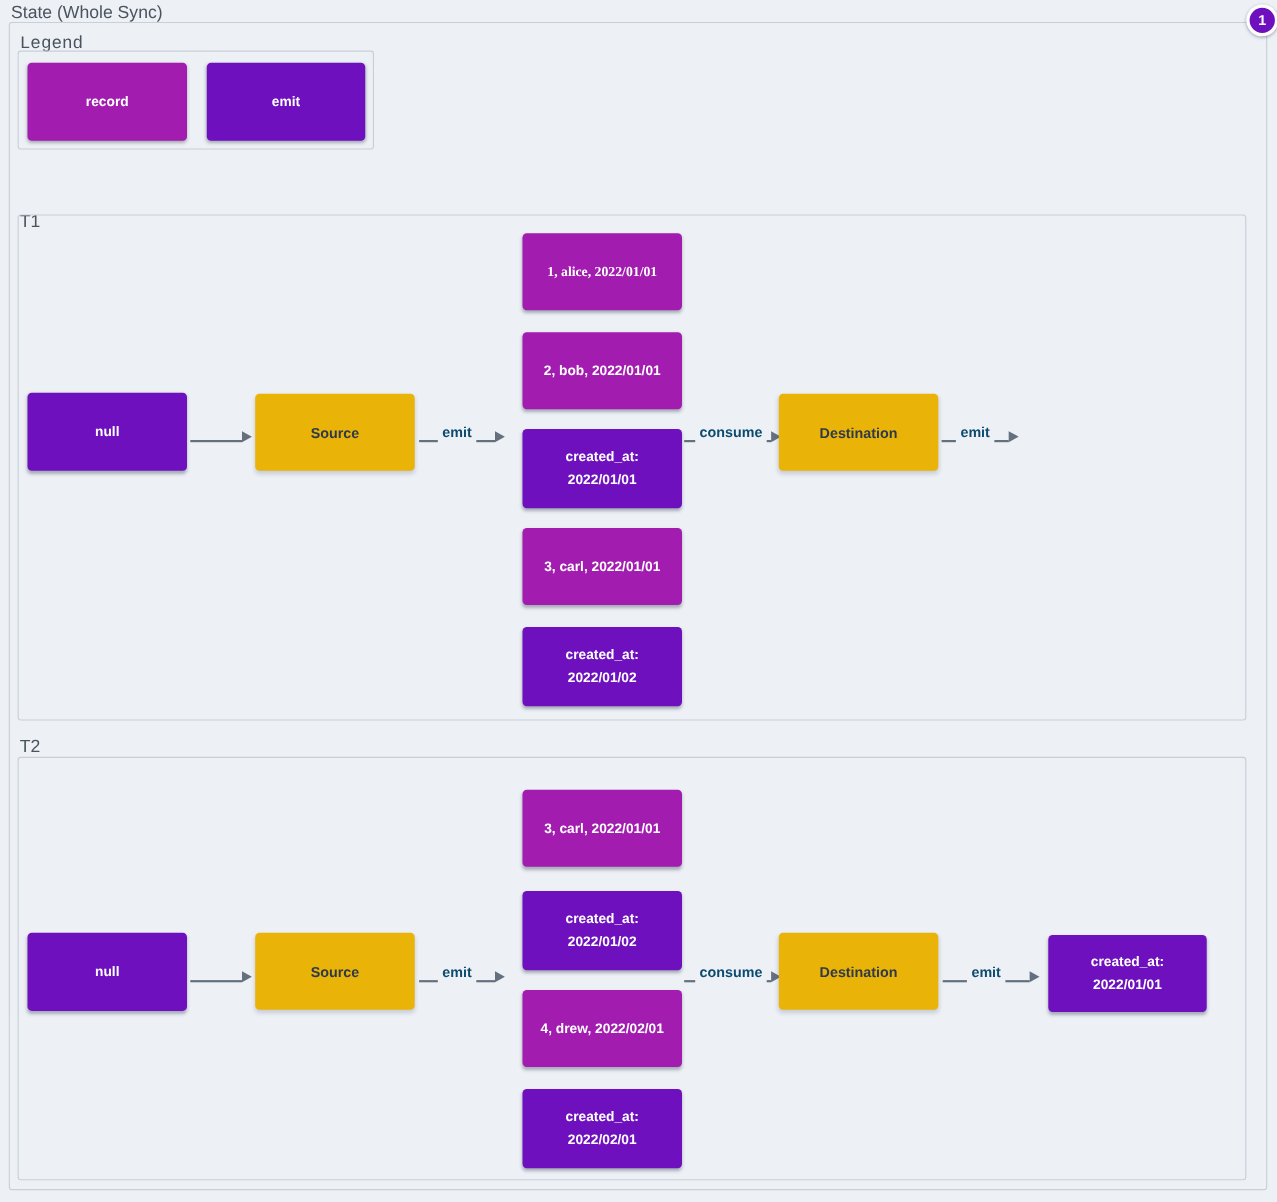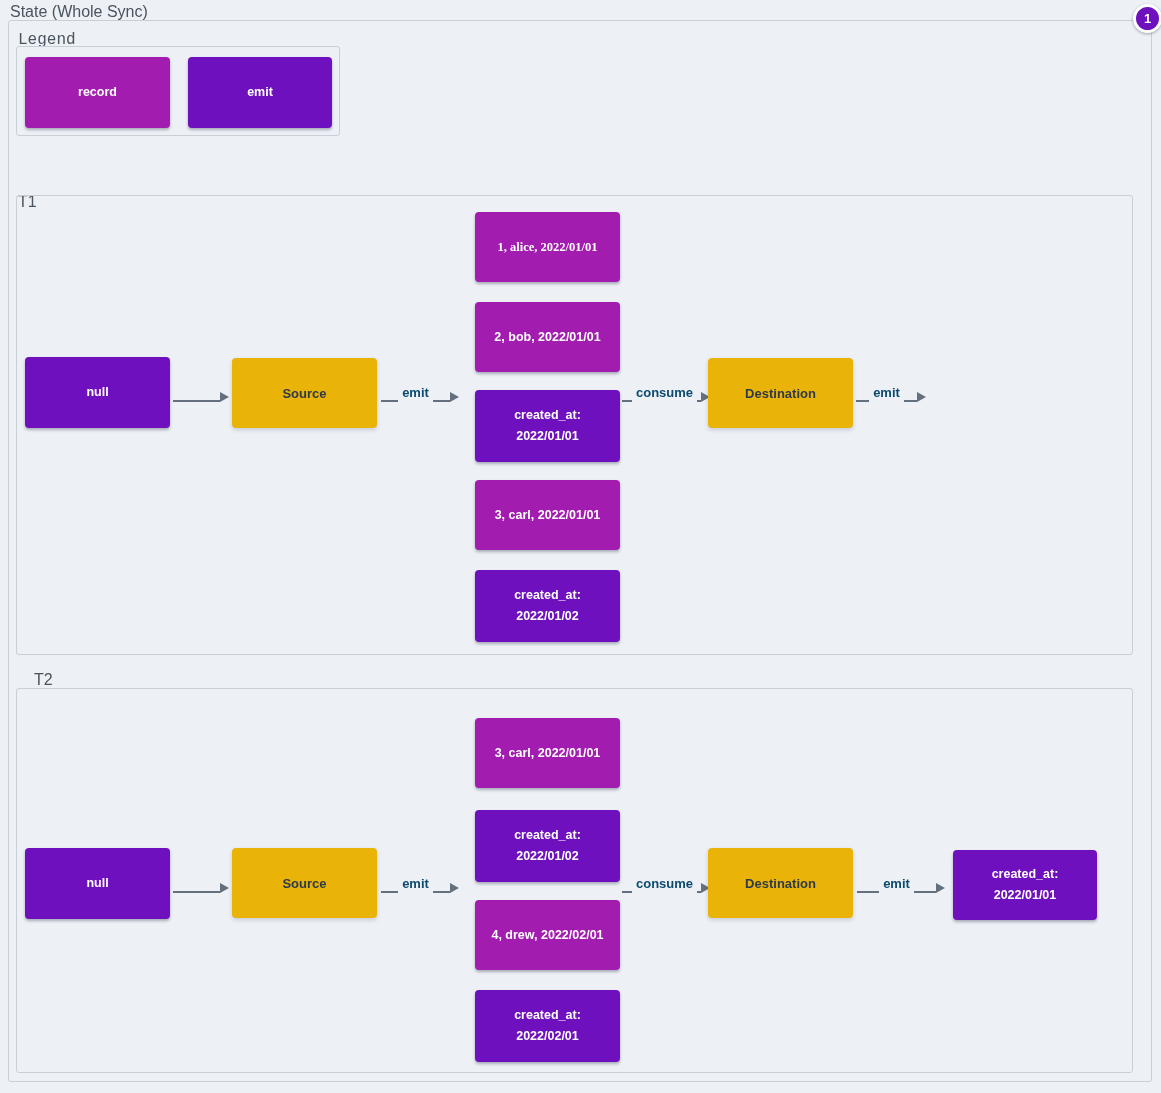--- a/index.html
+++ b/index.html
@@ -146,21 +146,21 @@
   <span>Destination</span>
 </div>
 
 <div class="arrow" style="left:856px; top:384px; width:70px;">
   <div class="seg"></div>
   <div class="lbl">emit</div>
   <div class="seg"></div>
   <div class="head"></div>
 </div>
 
-<div class="frame-label" style="left:34px; top:671px;">T2</div>
+<div class="frame-label" style="left:18px; top:671px;">T2</div>
 <div class="frame" style="left:16px; top:688px; width:1117px; height:385px;"></div>
 
 <div class="node state" style="left:25px; top:848px; height:71px;">
   <span>null</span>
 </div>
 
 <div class="arrow" style="left:173px; top:875px; width:56px;">
   <div class="seg"></div>
   <div class="head"></div>
 </div>

